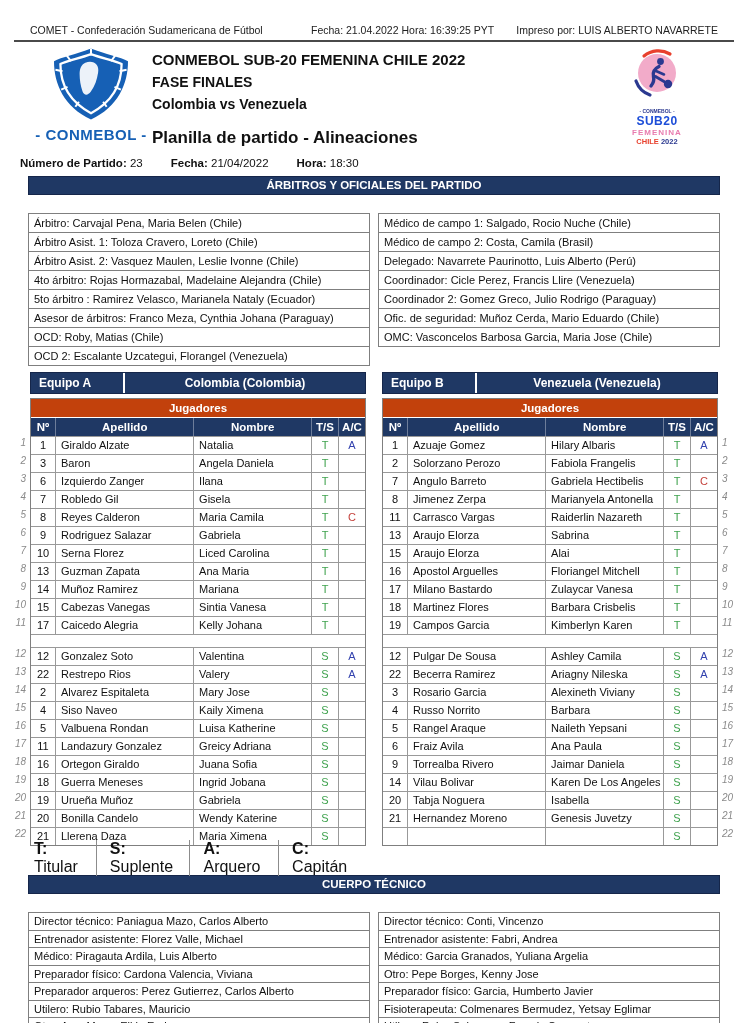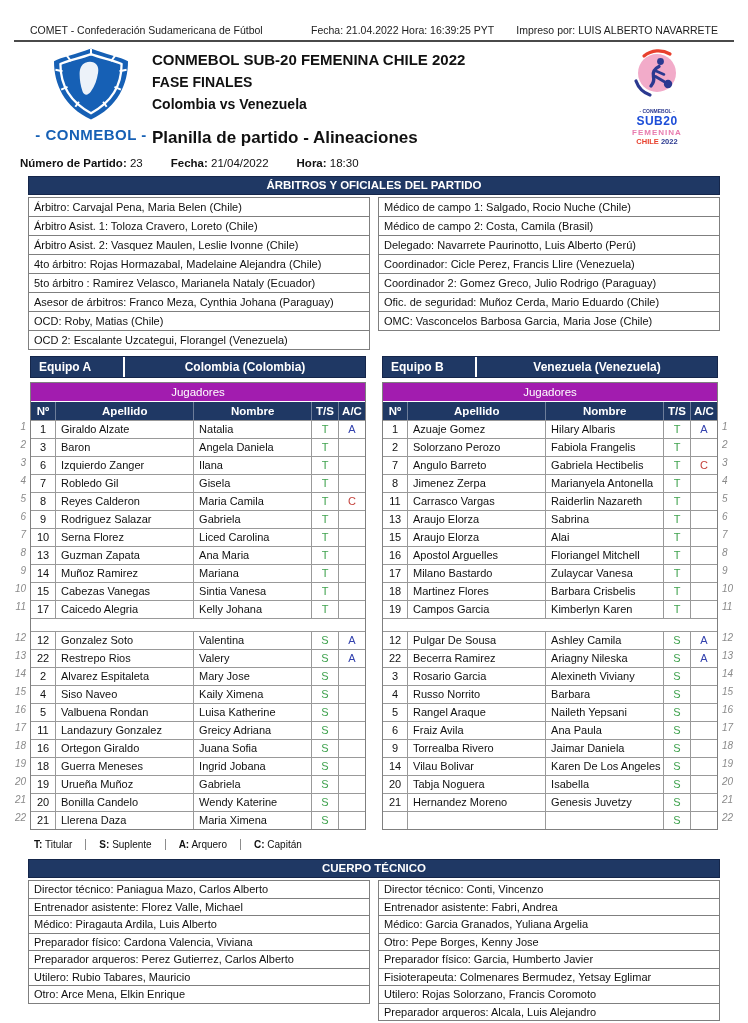--- a/index.html
+++ b/index.html
@@ -19,38 +19,38 @@
   .lr1{font-size:5px;color:#2B3990;font-weight:bold;margin-top:1px}
   .lr2{font-size:12px;color:#1d4ed8;font-weight:bold;letter-spacing:.5px}
   .lr3{font-size:8px;color:#E87BAE;font-weight:bold;letter-spacing:1px}
   .lr4{font-size:7.5px;font-weight:bold}
   .lr4 .c1{color:#E8402D}.lr4 .c2{color:#2B3990}
   .match-info{margin:9px 20px 0;font-size:11.5px;display:flex;gap:28px}
   .match-info b{font-weight:bold}
   
   .section-bar{margin:7px 28px 0;background:#1F3864;color:#fff;font-weight:bold;text-align:center;
                font-size:11.5px;height:17px;line-height:17px;border:1px solid #15264a}
-  .cols2{margin:2px 28px 0;display:flex;gap:8px;align-items:flex-start}
+  .cols2{margin:18px 28px 0;display:flex;gap:8px;align-items:flex-start}
   .ocol{flex:1}
   .orow{border:1px solid #7f7f7f;border-top:0;font-size:11px;padding:2.5px 5px;height:13px;
         line-height:13px;white-space:nowrap;overflow:hidden}
   .ocol .orow:first-child{border-top:1px solid #7f7f7f}
   .srow{border:1px solid #7f7f7f;border-top:0;font-size:11px;padding:2px 5px;height:12.5px;
         line-height:12.5px;white-space:nowrap;overflow:hidden}
   .ocol .srow:first-child{border-top:1px solid #7f7f7f}
   
   .teams{margin:6px 30px 0;display:flex;gap:16px}
   .team{flex:1;position:relative}
   .team-head{display:flex;background:#1F3864;color:#fff;font-weight:bold;font-size:12px;
              height:20px;align-items:center;border:1px solid #15264a}
   .team-label{width:84px;padding-left:8px;border-right:2px solid #fff;height:100%;
               display:flex;align-items:center}
   .team-name{flex:1;text-align:center}
   .pbox{margin-top:4px;border:1px solid #7f7f7f}
-  .jug-bar{background:#a21caf;color:#fff;font-weight:normal;text-align:center;font-size:11.5px;
+  .jug-bar{background:#c2410c;color:#fff;font-weight:bold;text-align:center;font-size:11.5px;
            height:18px;line-height:18px;border-bottom:1px solid #fff}
   .col-head{display:flex;background:#1F3864;color:#fff;font-weight:bold;font-size:11.5px;
             height:18px;line-height:18px}
   .col-head .cell{text-align:center;padding-left:0}
   .col-head .cell{border-right:1px solid rgba(255,255,255,.35)}
   .col-head .cell:last-child{border-right:0}
   .prow{display:flex;border-top:1px solid #999;height:17px;line-height:17px;font-size:11px}
   .gaprow{height:12px}
   .cell{overflow:hidden;white-space:nowrap}
   .c-num{width:24px;text-align:center;border-right:1px solid #999}
@@ -58,21 +58,21 @@
   .c-first{flex:1;padding-left:5px;border-right:1px solid #999}
   .c-ts{width:26px;text-align:center;border-right:1px solid #999;color:#3FA24E}
   .c-ac{width:26px;text-align:center}
   .c-ac.b{color:#3342AE}.c-ac.r{color:#C4423C}
   .gutcol{position:absolute;top:0;width:17px;padding-top:62px;font-size:10px;color:#8a8a8a;
           font-style:italic}
   .team-a .gutcol{left:-21px;text-align:right;padding-right:3px}
   .team-b .gutcol{right:-21px;text-align:left;padding-left:3px}
   .gidx{height:18px;line-height:18px}
   .gidx.gap{height:13px}
-  .legend{display:flex;margin-top:4px;font-size:10px;height:16px;align-items:flex-end}
+  .legend{display:flex;margin-top:4px;font-size:16px;height:16px;align-items:center}
   .lgitem{padding:0 13px;border-left:1px solid #8c8c8c}
   .lgitem:first-child{border-left:0;padding-left:4px}
   .lgkey{font-weight:bold}
 </style>
 </head>
 <body>
 
 <div class="meta-row">
   <span>COMET - Confederación Sudamericana de Fútbol</span>
   <span class="meta-right">

